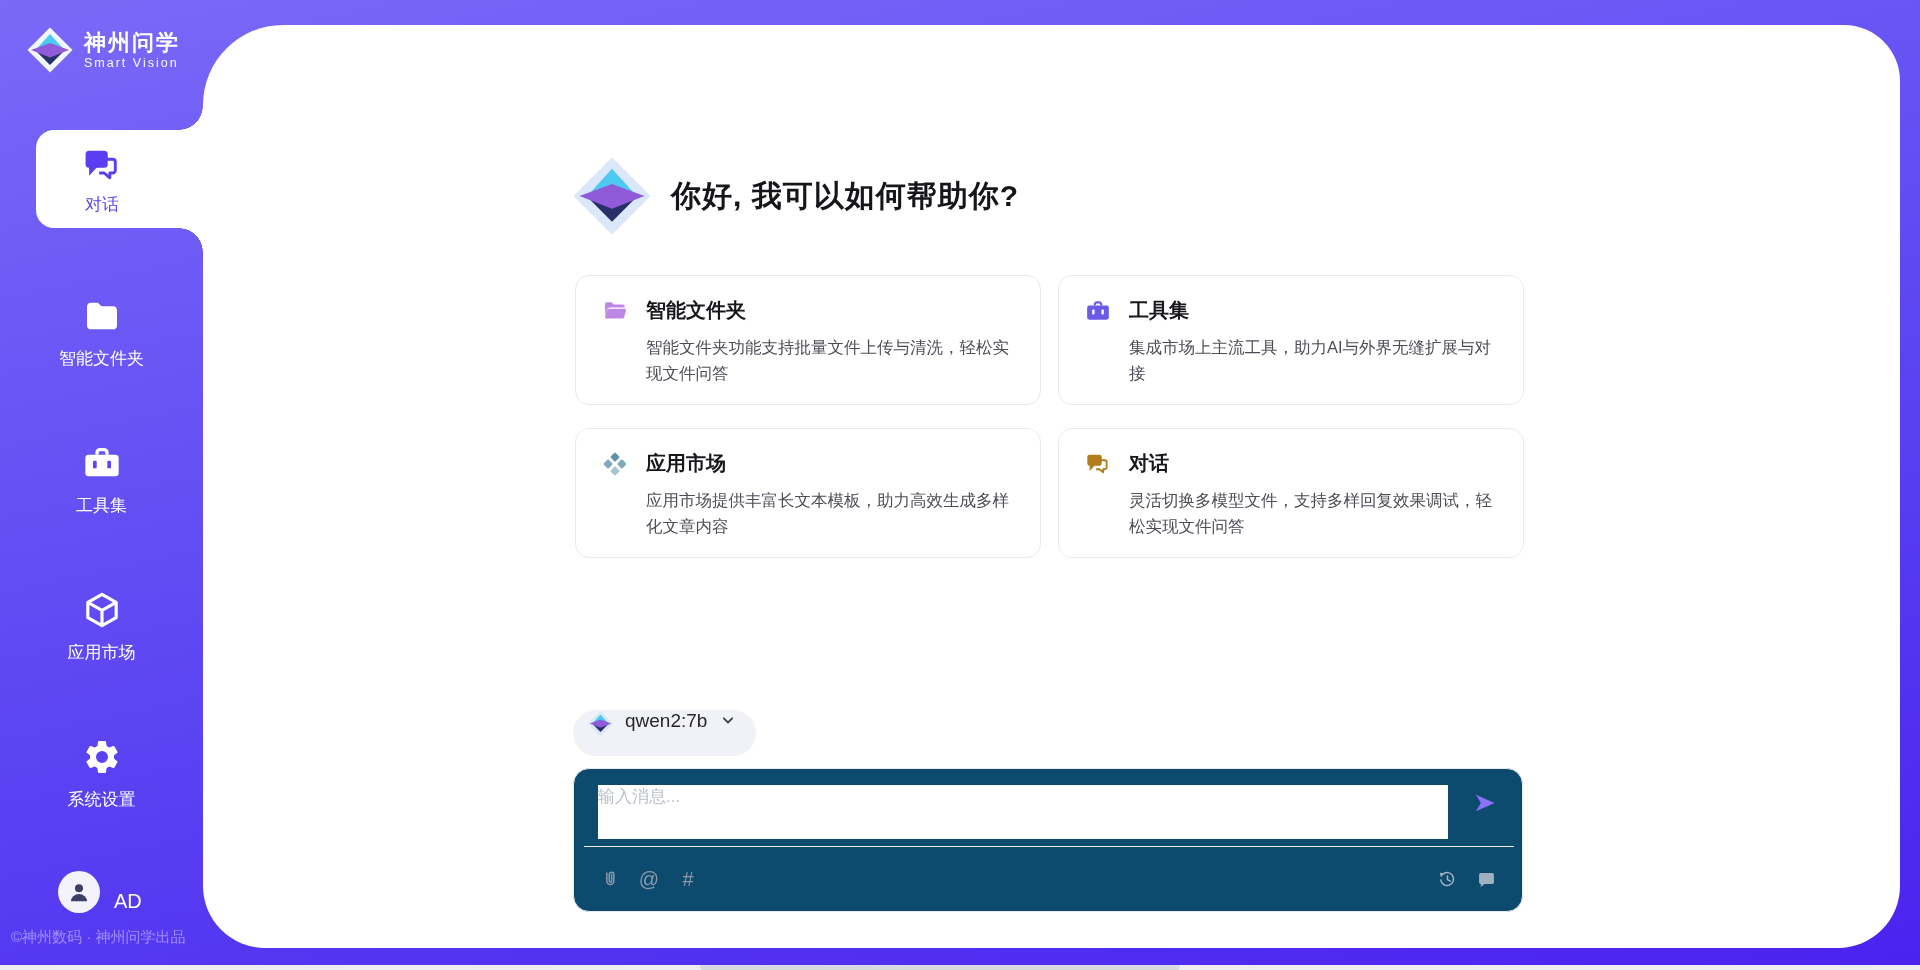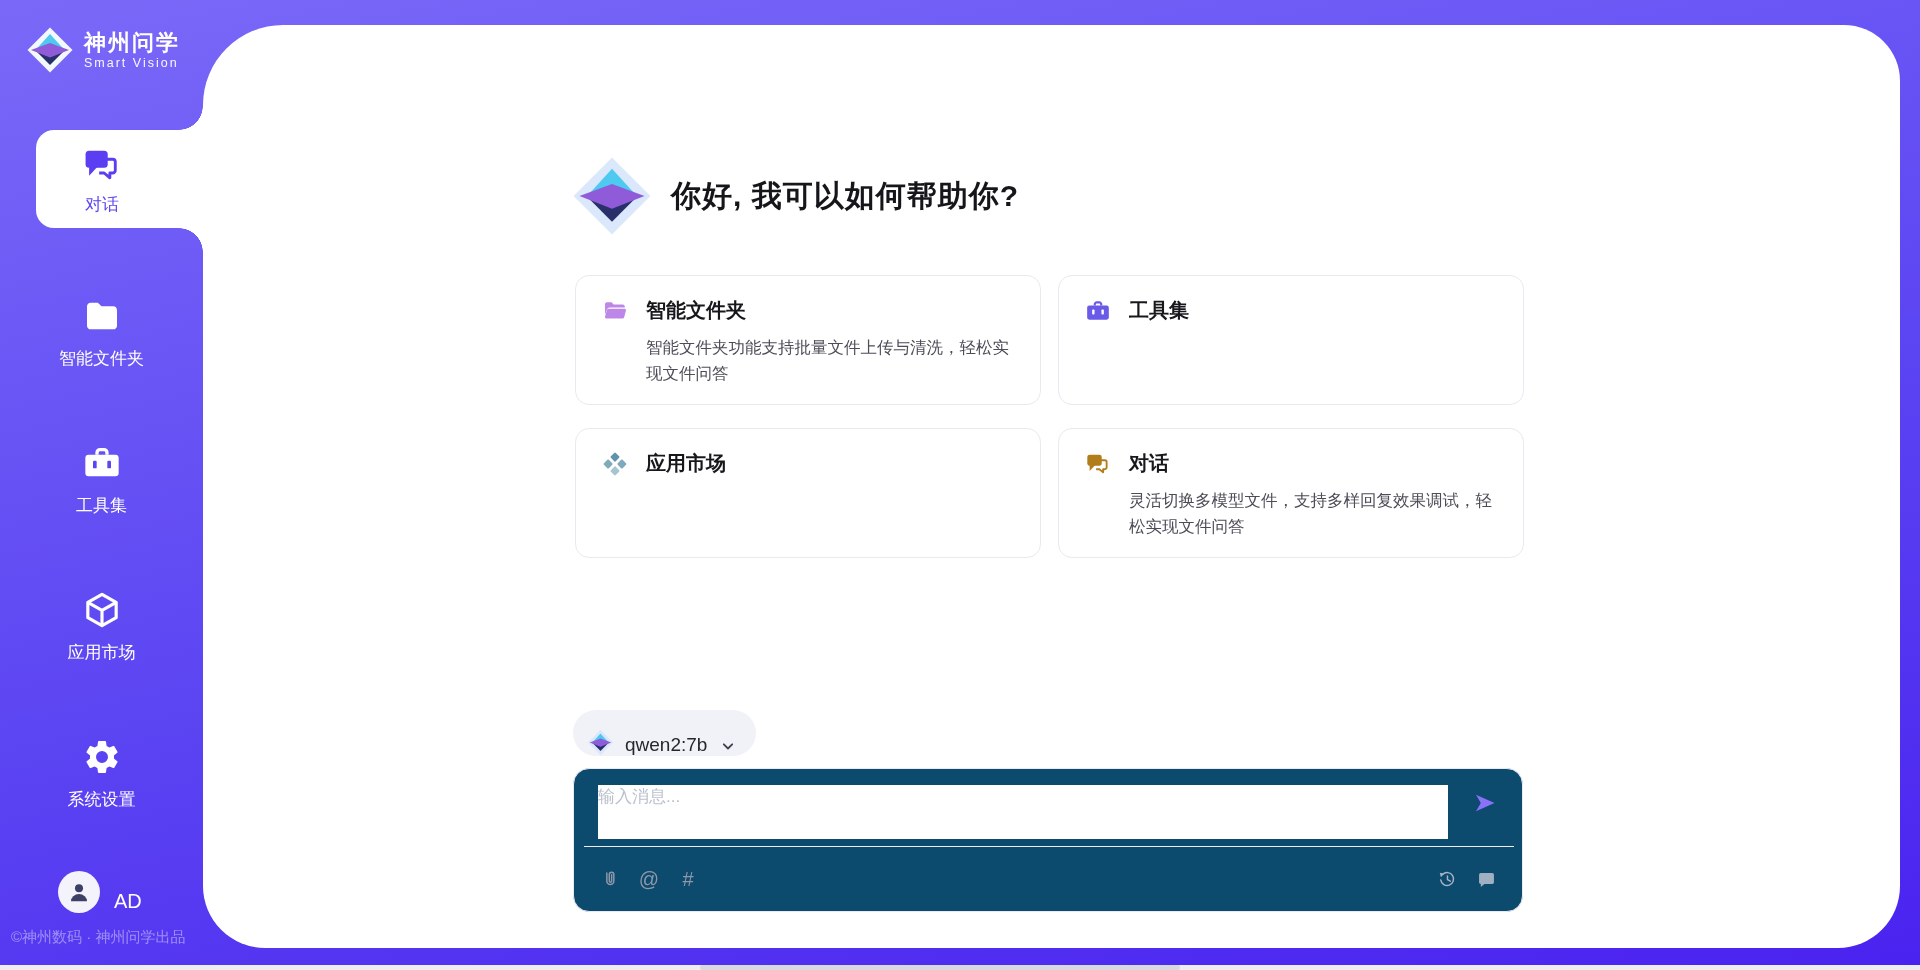--- a/index.html
+++ b/index.html
@@ -49,21 +49,21 @@
   .cards { position:absolute; left:372px; top:250px; width:950px;
     display:grid; grid-template-columns:466px 466px; gap:23px 17px; }
   .card { background:#fff; border:1px solid #e9e9f0; border-radius:14px; padding:21px 26px; height:130px; cursor:pointer; }
   .card-head { display:flex; align-items:center; gap:18px; }
   .card-head svg { width:26px; height:26px; flex:none; }
   .card-title { font-size:20px; font-weight:700; color:#17171c; }
   .card-desc { margin:11px 0 0 44px; font-size:16.5px; line-height:1.55; color:#4d4d58; }
 
   
   .model-pill { position:absolute; left:370px; top:685px; height:46px; padding:0 18px 0 14px;
-    background:#f1f2f7; border-radius:23px; display:flex; align-items:flex-end; gap:11px; cursor:pointer; }
+    background:#f1f2f7; border-radius:23px; display:flex; align-items:flex-start; gap:11px; cursor:pointer; }
   .model-pill .mini-logo { width:27px; height:27px; }
   .model-name { font-size:19px; color:#26262c; }
   .model-pill .chev { width:20px; height:20px; }
 
   .composer { position:absolute; left:370px; top:743px; width:950px; height:144px;
     background:#0c4a6e; border:1px solid #e9e9f0; border-radius:16px; }
   .composer textarea { position:absolute; left:24px; top:16px; width:850px; height:54px;
     border:none; outline:none; resize:none; font-family:inherit; font-size:17px; color:#333; }
   .composer textarea::placeholder { color:#b9bfcb; }
   .send-btn { position:absolute; right:24px; top:22px; width:26px; height:26px; cursor:pointer; background:none; border:none; }
@@ -190,34 +190,36 @@
       <div class="card">
         <div class="card-head">
           <svg viewBox="0 0 24 24">
             <path fill="#6a5ae8" d="M4 7h16a2 2 0 0 1 2 2v9a2 2 0 0 1-2 2H4a2 2 0 0 1-2-2V9a2 2 0 0 1 2-2z"></path>
             <path fill="none" stroke="#6a5ae8" stroke-width="2" d="M9 7V5.8A1.8 1.8 0 0 1 10.8 4h2.4A1.8 1.8 0 0 1 15 5.8V7"></path>
             <rect x="6.6" y="10.6" width="2.2" height="4.6" rx=".7" fill="#fff"></rect>
             <rect x="15.2" y="10.6" width="2.2" height="4.6" rx=".7" fill="#fff"></rect>
           </svg>
           <span class="card-title">工具集</span>
         </div>
+        <div class="card-desc">集成市场上主流工具，助力AI与外界无缝扩展与对接</div>
       </div>
 
       <div class="card">
         <div class="card-head">
           <svg viewBox="0 0 24 24">
             <g fill="#5f93ab" transform="rotate(45 12 12)">
               <rect x="4.3" y="4.3" width="6.4" height="6.4" rx="1"></rect>
               <rect x="13.3" y="4.3" width="6.4" height="6.4" rx="1" opacity=".8"></rect>
               <rect x="4.3" y="13.3" width="6.4" height="6.4" rx="1" opacity=".8"></rect>
               <rect x="13.3" y="13.3" width="6.4" height="6.4" rx="1" opacity=".55"></rect>
             </g>
           </svg>
           <span class="card-title">应用市场</span>
         </div>
+        <div class="card-desc">应用市场提供丰富长文本模板，助力高效生成多样化文章内容</div>
       </div>
 
       <div class="card">
         <div class="card-head">
           <svg viewBox="0 0 28 28">
             <g fill="none" stroke="#b07d1a" stroke-width="2" stroke-linejoin="round">
               <path d="M12 10h9.5a1.8 1.8 0 0 1 1.8 1.8v6a1.8 1.8 0 0 1-1.8 1.8h-2v3.4l-4-3.4h-3.5"></path>
             </g>
             <g fill="#b07d1a">
               <rect x="2.5" y="4" width="15.5" height="12" rx="2.5"></rect>

